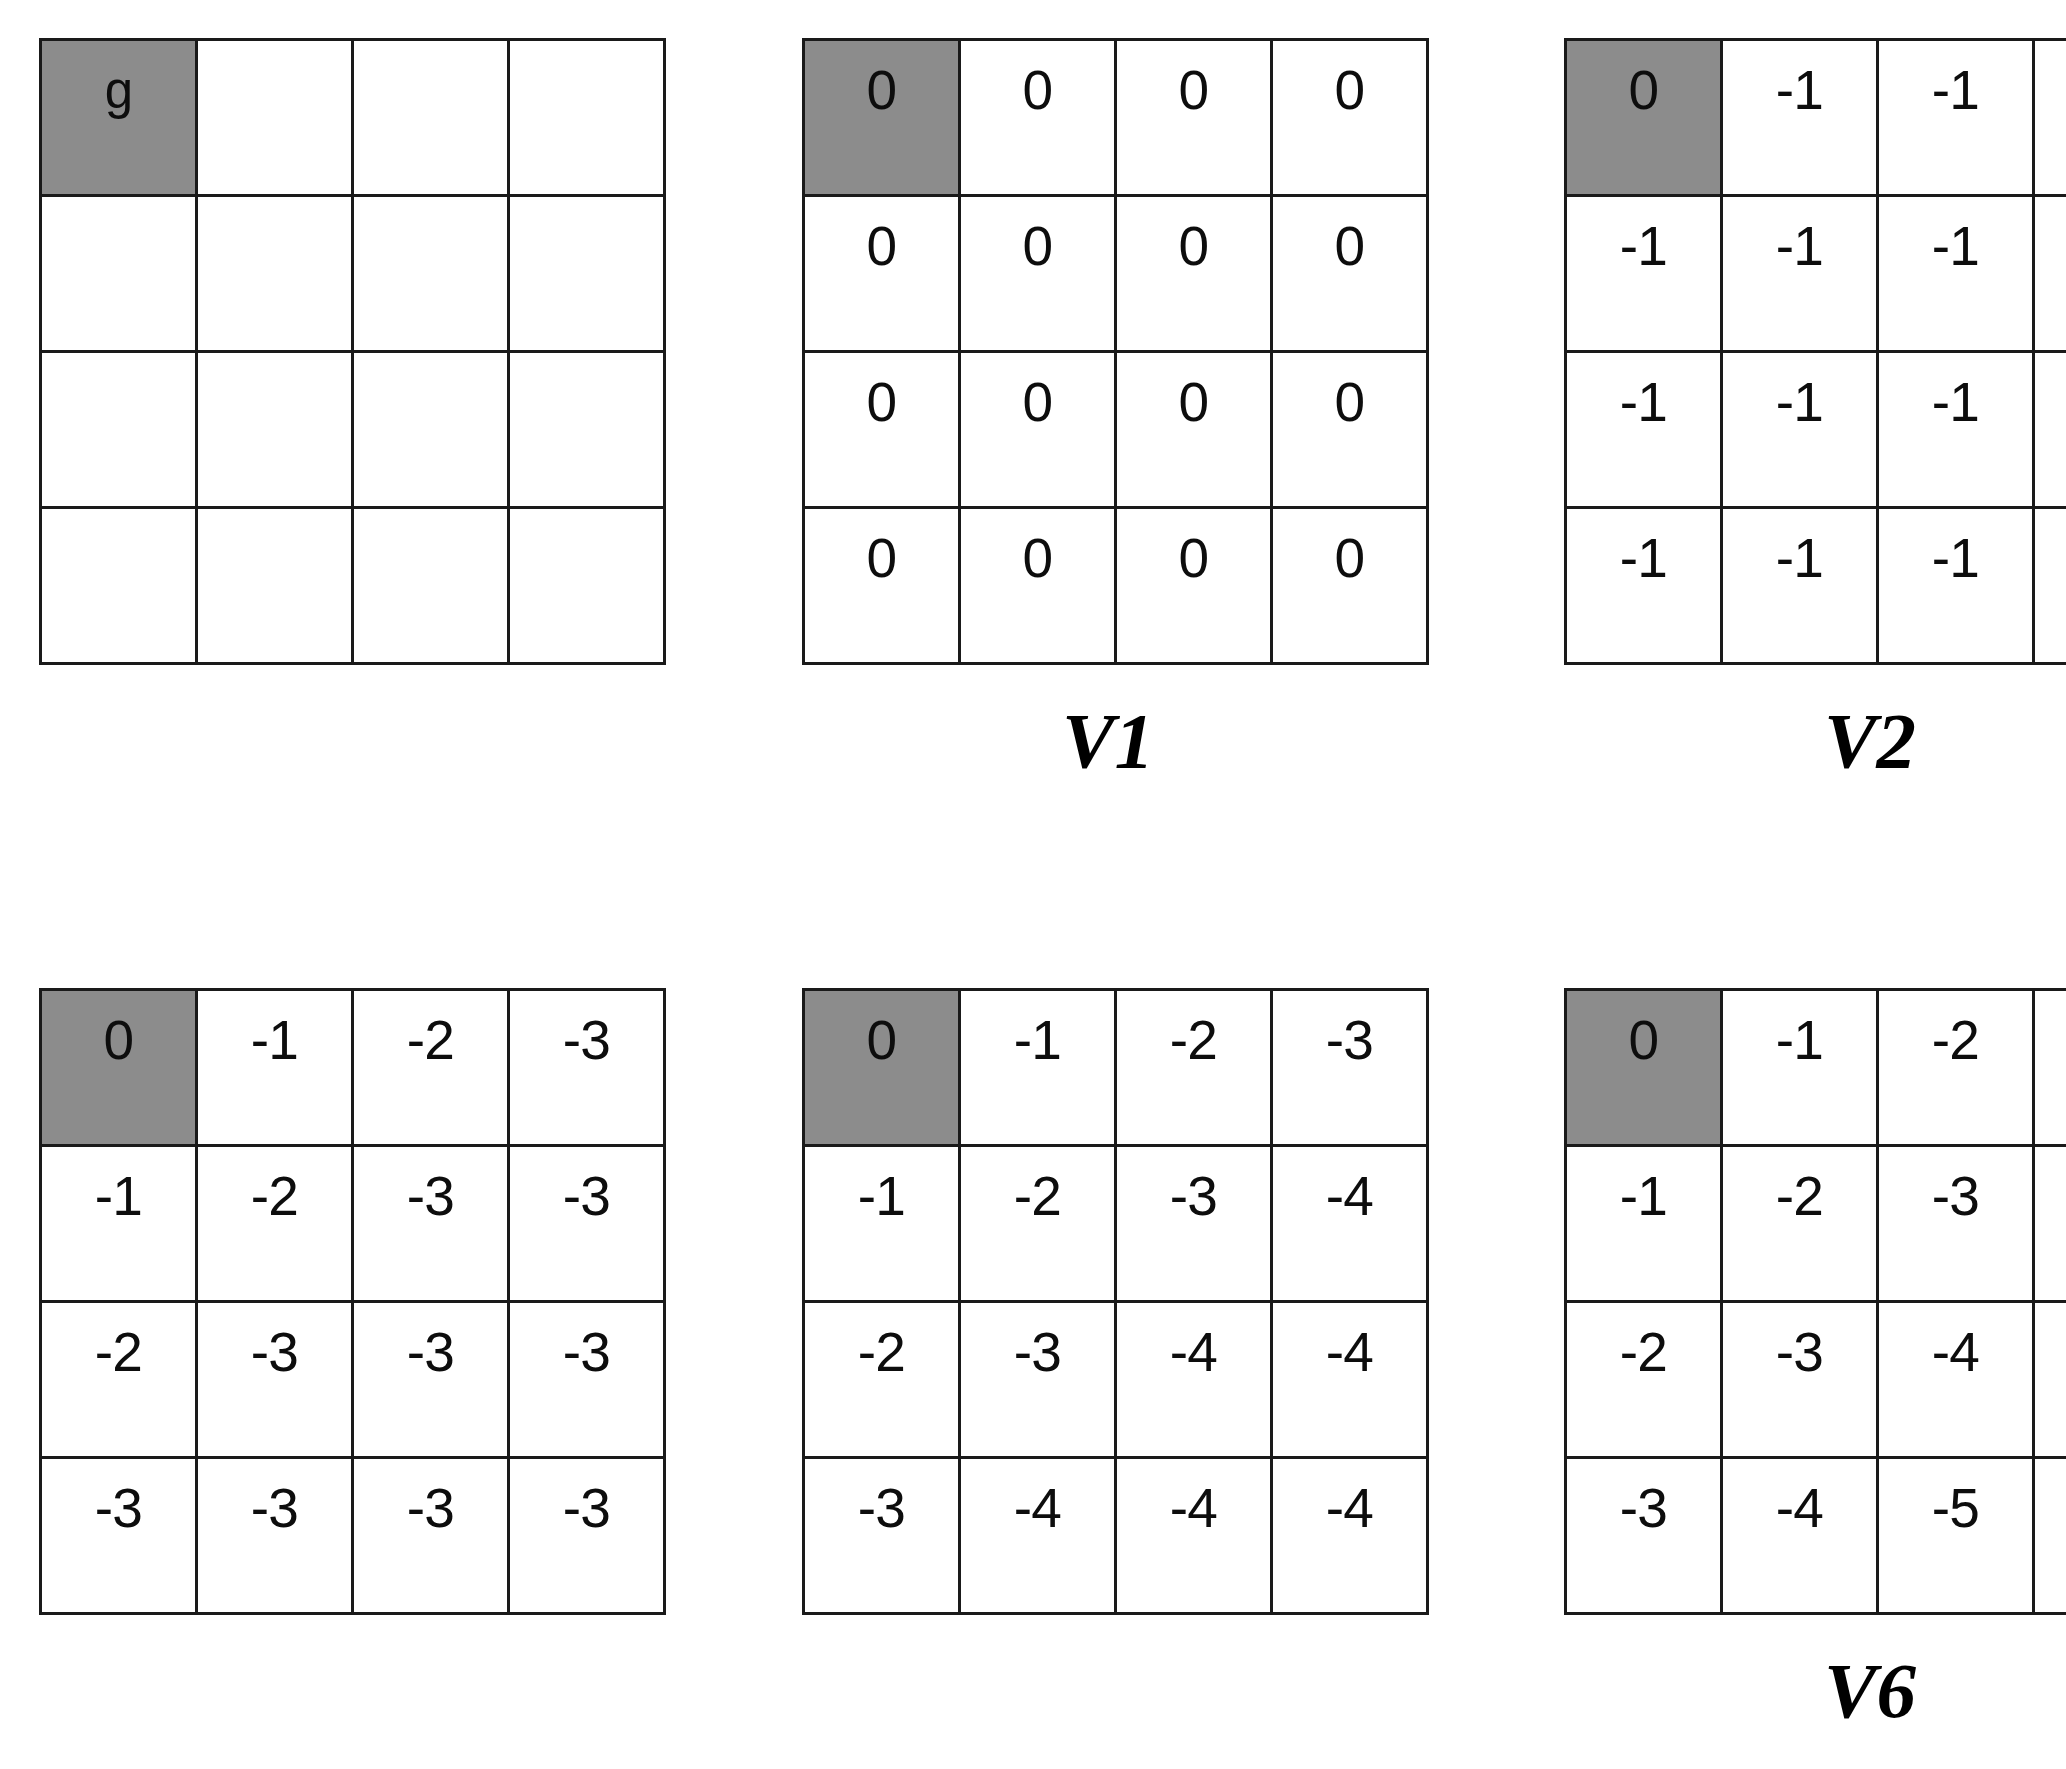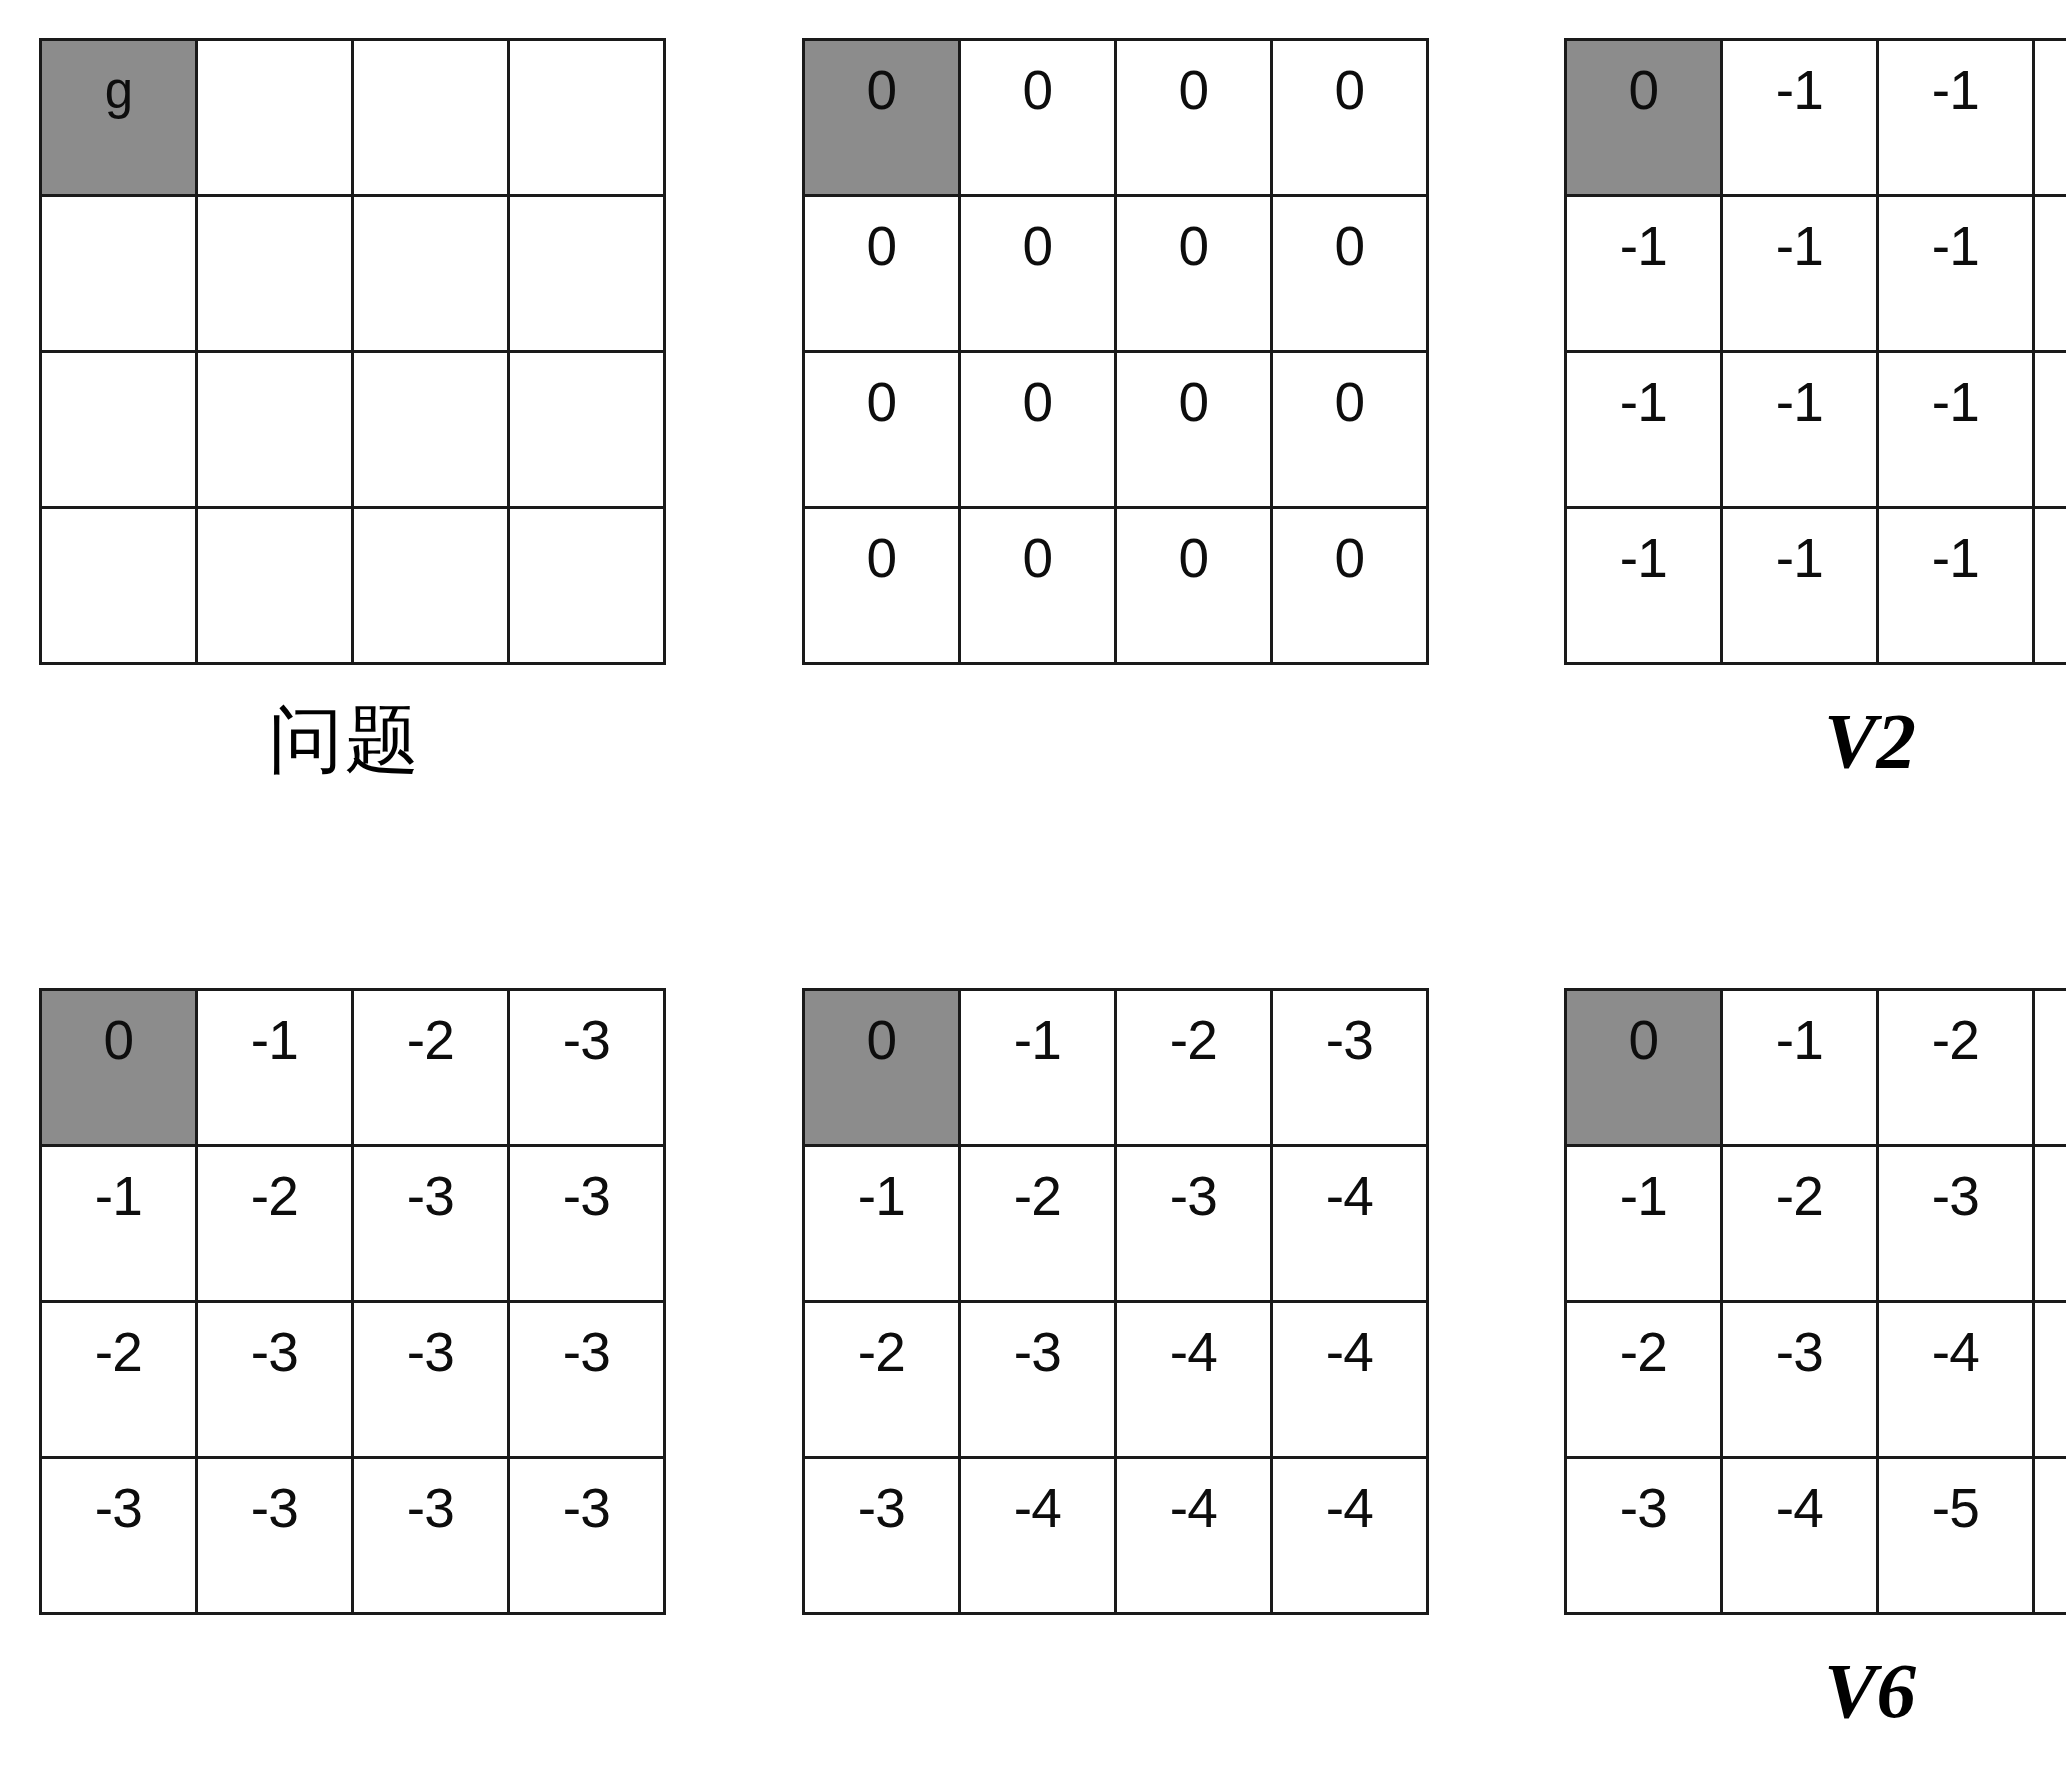--- a/index.html
+++ b/index.html
@@ -121,21 +121,20 @@
             <td></td>
           </tr>
           <tr>
             <td></td>
             <td></td>
             <td></td>
             <td></td>
           </tr>
         </tbody>
       </table>
-      <div class="caption"><span class="cap-cjk">问题</span></div>
     </div>
     <div class="panel" style="left: 802px; top: 38px;">
       <table class="grid">
         <tbody>
           <tr>
             <td class="shaded">
               <span class="cellval">0</span>
             </td>
             <td>
               <span class="cellval">0</span>
@@ -184,20 +183,21 @@
             </td>
             <td>
               <span class="cellval">0</span>
             </td>
             <td>
               <span class="cellval">0</span>
             </td>
           </tr>
         </tbody>
       </table>
+      <div class="caption"><span class="cap-math">V</span><span class="cap-math sub">1</span></div>
     </div>
     <div class="panel" style="left: 1564px; top: 38px;">
       <table class="grid">
         <tbody>
           <tr>
             <td class="shaded">
               <span class="cellval">0</span>
             </td>
             <td>
               <span class="cellval">-1</span>

